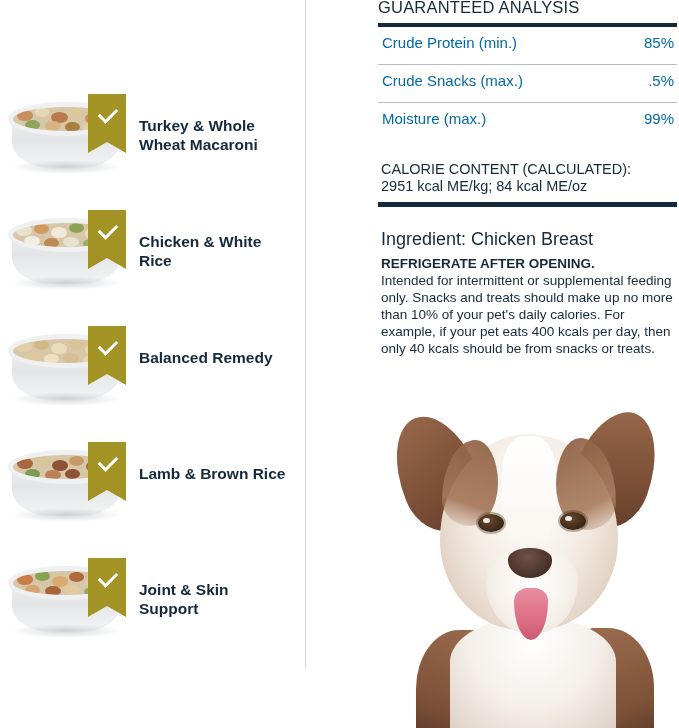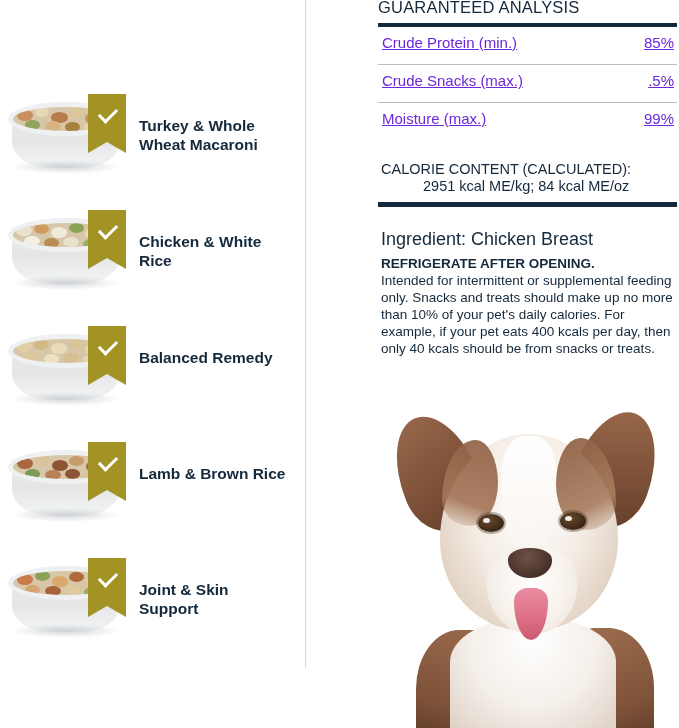--- a/index.html
+++ b/index.html
@@ -173,43 +173,41 @@
   }
   .ga-table {
     position: absolute;
     left: 0;
     top: 27px;
     width: 299px;
     border-collapse: collapse;
   }
   .ga-table td {
     font-size: 15px;
-    color: #6d28d9;
+    color: #0369a1;
     padding: 7px 0 13px 4px;
     border-bottom: 1px solid #b9bdc1;
-    text-decoration: underline;
   }
   .ga-table td.val {
     text-align: right;
     padding-right: 3px;
   }
   .calorie-head {
     position: absolute;
     left: 3px;
     top: 161px;
     font-size: 14.5px;
     color: #14293c;
   }
   .calorie-val {
     position: absolute;
     left: 3px;
     top: 178px;
     font-size: 14.5px;
     color: #14293c;
-    margin-left: 42px;
   }
   .ga-rule-bottom {
     position: absolute;
     left: 0;
     top: 202px;
     width: 299px;
     height: 5px;
     background: #14293c;
   }
   .ingredient {

